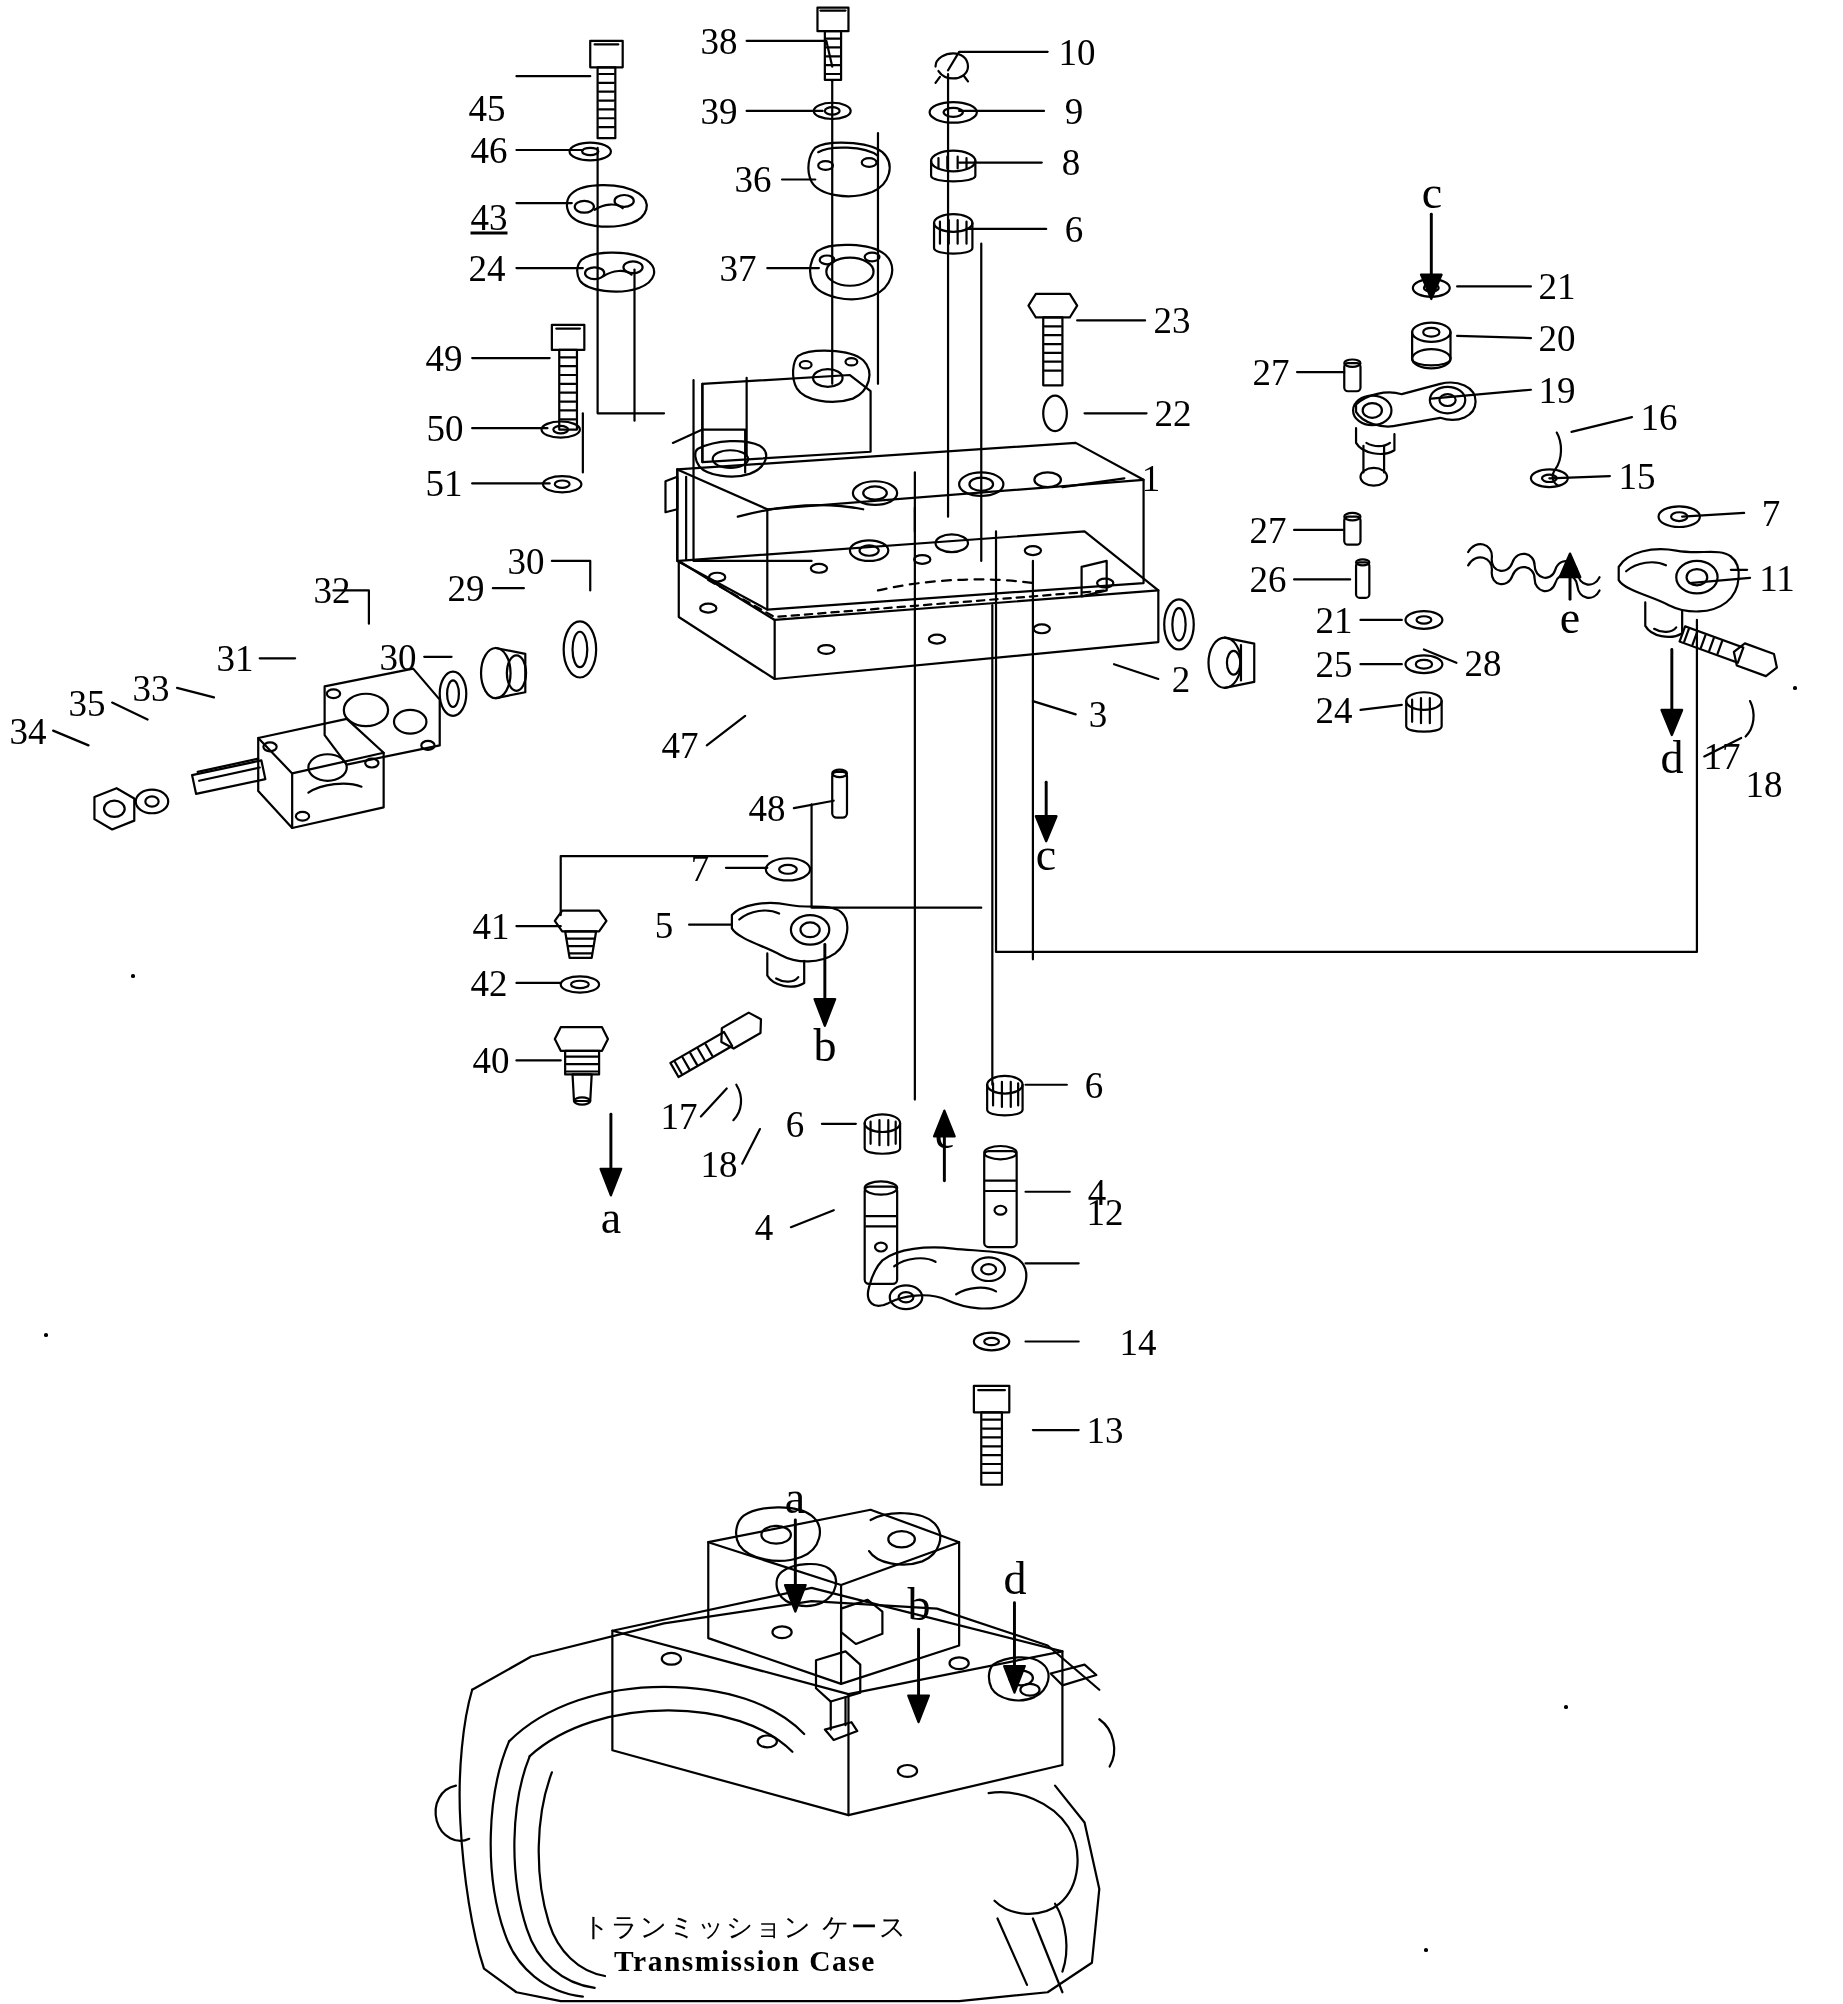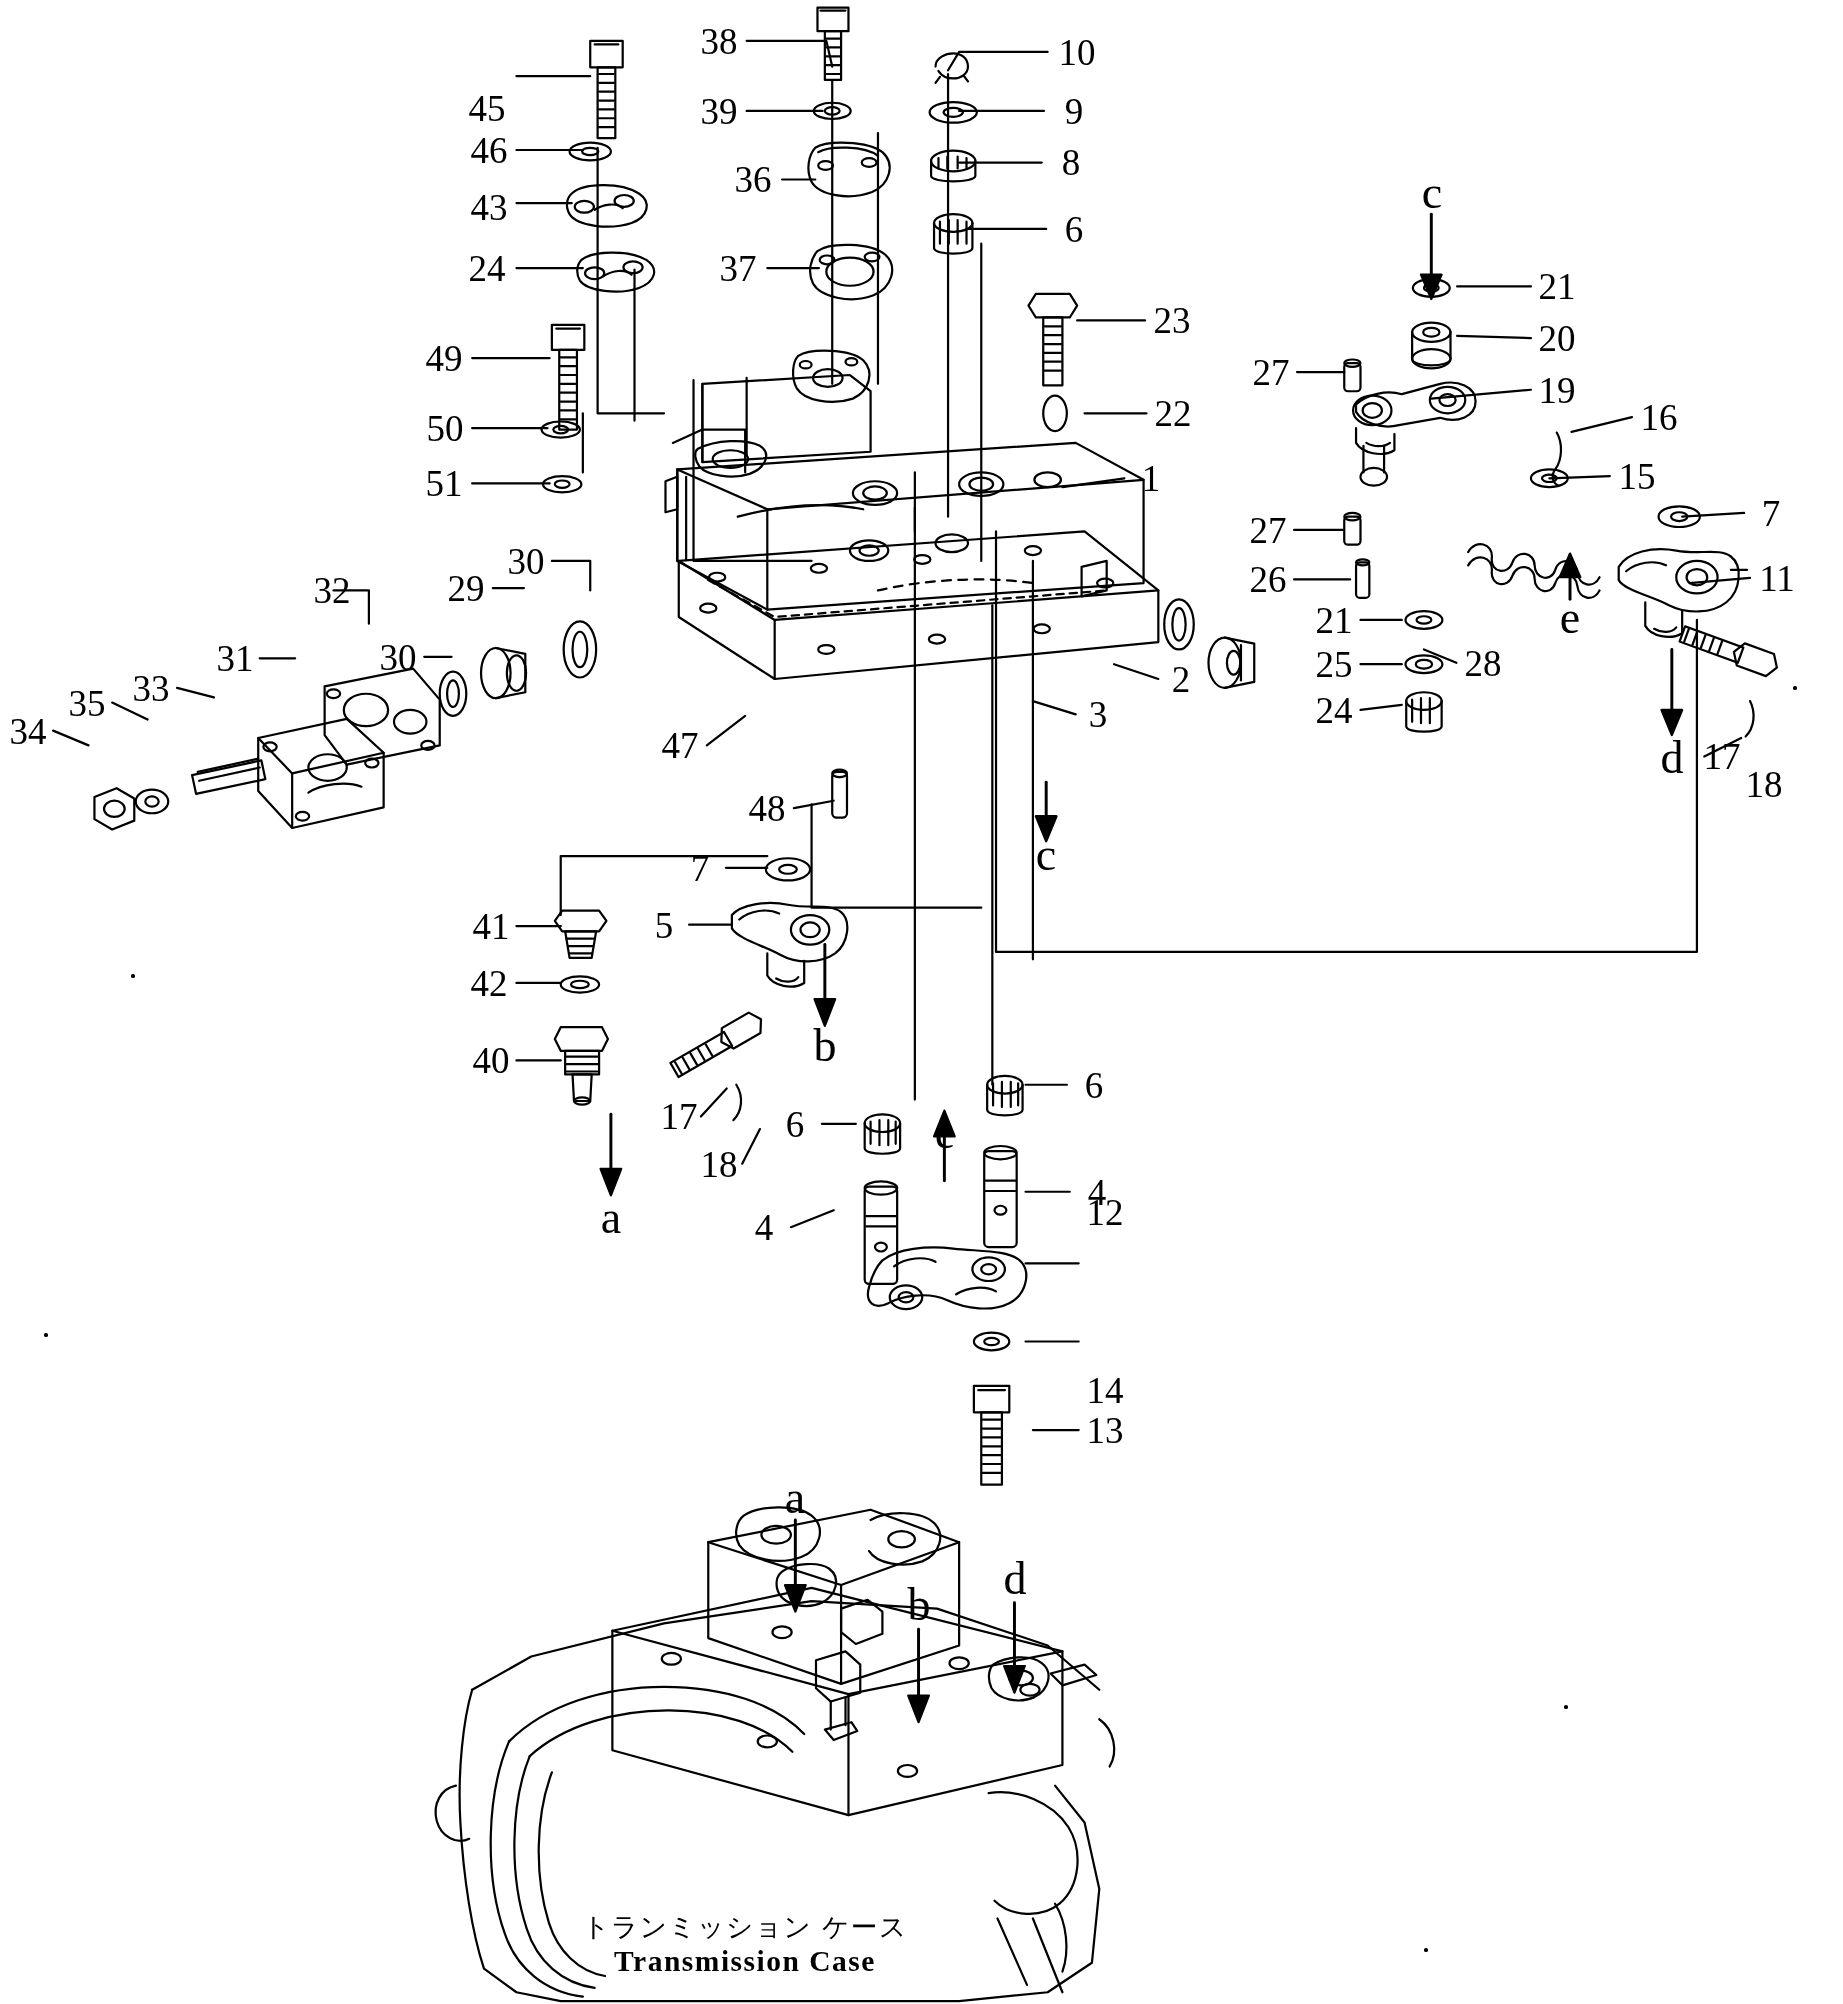--- a/index.html
+++ b/index.html
@@ -556,21 +556,21 @@
 
   <div id="callouts">
       <div class="lbl num" style="left: 487px; top: 76px; margin-top: 32px;">45</div>
       <div class="lbl num" style="left: 719px; top: 41px;">38</div>
       <div class="lbl num" style="left: 1077px; top: 52px;">10</div>
       <div class="lbl num" style="left: 489px; top: 150px;">46</div>
       <div class="lbl num" style="left: 719px; top: 111px;">39</div>
       <div class="lbl num" style="left: 1074px; top: 111px;">9</div>
       <div class="lbl num" style="left: 753px; top: 179px; text-align: right;">36</div>
       <div class="lbl num" style="left: 1071px; top: 162px;">8</div>
-      <div class="lbl num" style="left: 489px; top: 207px;">43</div>
+      <div class="lbl num" style="left: 489px; top: 217px; text-decoration: underline;">43</div>
       <div class="lbl num" style="left: 1074px; top: 229px;">6</div>
       <div class="lbl num" style="left: 487px; top: 268px;">24</div>
       <div class="lbl num" style="left: 738px; top: 268px;">37</div>
       <div class="lbl sec" style="left: 1432px; top: 193px;">c</div>
       <div class="lbl num" style="left: 1557px; top: 286px;">21</div>
       <div class="lbl num" style="left: 1557px; top: 338px;">20</div>
       <div class="lbl num" style="left: 1172px; top: 320px;">23</div>
       <div class="lbl num" style="left: 1271px; top: 372px;">27</div>
       <div class="lbl num" style="left: 1557px; top: 390px; font-family: Liberation Serif, serif;">19</div>
       <div class="lbl num" style="left: 444px; top: 358px;">49</div>
@@ -613,21 +613,21 @@
       <div class="lbl num" style="left: 491px; top: 1060px;">40</div>
       <div class="lbl num" style="left: 679px; top: 1116px;">17</div>
       <div class="lbl num" style="left: 1094px; top: 1085px;">6</div>
       <div class="lbl num" style="left: 719px; top: 1164px;">18</div>
       <div class="lbl num" style="left: 795px; top: 1124px;">6</div>
       <div class="lbl sec" style="left: 945px; top: 1133px;">e</div>
       <div class="lbl num" style="left: 1097px; top: 1192px;">4</div>
       <div class="lbl num" style="left: 764px; top: 1227px;">4</div>
       <div class="lbl sec" style="left: 611px; top: 1218px;">a</div>
       <div class="lbl num" style="left: 1105px; top: 1212px; text-align: right;">12</div>
-      <div class="lbl num" style="left: 1105px; top: 1342px; margin-top: 48px;">14</div>
+      <div class="lbl num" style="left: 1138px; top: 1342px;">14</div>
       <div class="lbl num" style="left: 1105px; top: 1430px;">13</div>
       <div class="lbl sec" style="left: 795px; top: 1498px;">a</div>
       <div class="lbl sec" style="left: 919px; top: 1605px;">b</div>
       <div class="lbl sec" style="left: 1015px; top: 1579px;">d</div>
     </div>
 
   <div class="caption" style="left:745px; top:1910px;">
     <div class="jp">トランミッション ケース</div>
     <div class="en">Transmission  Case</div>
   </div>

